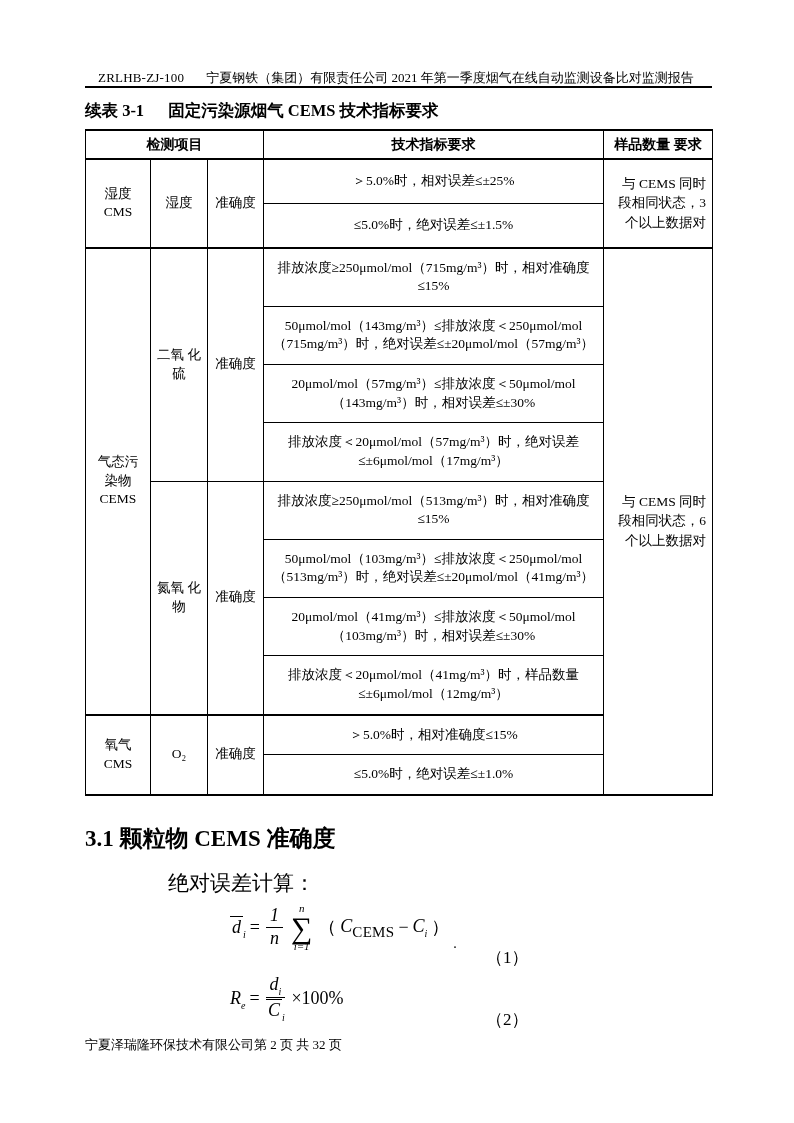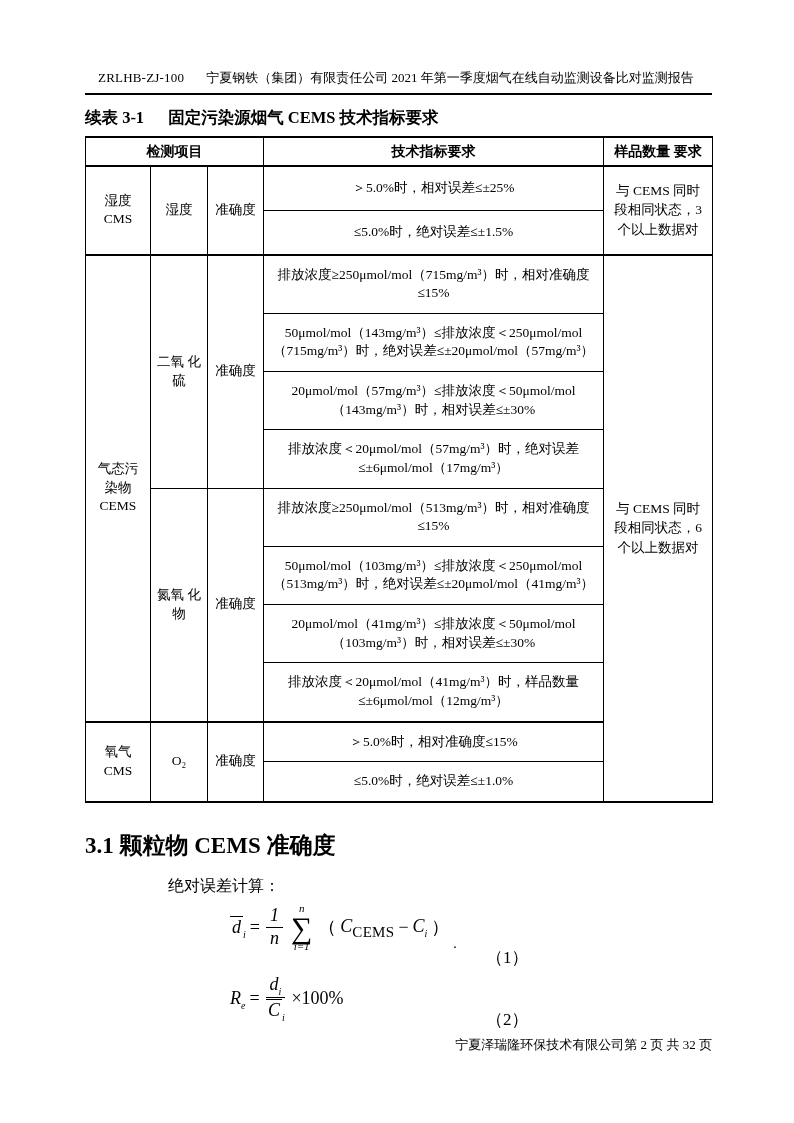--- a/index.html
+++ b/index.html
@@ -7,21 +7,21 @@
     position:relative; width:794px; height:1123px; margin:0 auto;
     background:#ffffff; color:#000;
     font-family:"Liberation Serif","DejaVu Serif",serif;
     overflow:hidden;
   }
   .content{position:absolute; left:85px; top:70px; width:627px;}
 
   
   .page-header{
     display:flex; align-items:flex-end; gap:22px;
-    padding:0 0 7px 13px; border-bottom:2px solid #000;
+    padding:0 0 0 13px; border-bottom:2px solid #000;
     font-size:13px; line-height:1.2; white-space:nowrap;
   }
   .doc-code{letter-spacing:0.2px;}
 
   
   .table-caption{
     margin:12px 0 7px; text-align:left;
     font-weight:bold; font-size:16.5px;
   }
   .table-caption .cap-prefix{margin-right:24px;}
@@ -31,32 +31,32 @@
     width:627px; border-collapse:collapse; table-layout:fixed;
     border:1px solid #000; border-top:2px solid #000; border-bottom:2.5px solid #000;margin-top:7px;
   }
   .spec-table th,.spec-table td{
     border:1px solid #000; font-size:13.5px; line-height:1.38;
     padding:10px 3px; text-align:center; vertical-align:middle;
     font-weight:normal; word-break:break-word;
   }
   .spec-table thead th{font-weight:bold; border-bottom:2px solid #000; padding:4px 2px; font-size:14px;}
   .spec-table tr.thick > td{border-top:2px solid #000;}
-  .spec-table td.sample-cell{text-align:center; padding:14px 6px; line-height:1.45;}
+  .spec-table td.sample-cell{text-align:right; padding:14px 6px; line-height:1.45;}
   .spec-table td.system-cell,.spec-table td.param-cell{padding:2px 6px;}
 
   
   .section-heading{margin-top:27px; font-size:23px; font-weight:bold;}
   .body-paragraph{
     margin-top:11px; font-size:19px; line-height:1.93;
     text-align:justify; text-indent:2em;
   }
 
   
-  .formula-intro{margin:15px 0 0 83px; font-size:16px;}
+  .formula-intro{margin:15px 0 0 83px; font-size:21px;}
   .formula-block{position:relative; margin:6px 0 0 145px; min-height:66px;}
   .equation{
     display:inline-flex; align-items:center; gap:4px;
     font-size:18px; font-style:italic;
   }
   .equation .upright{font-style:normal;}
   .equation sub{font-size:10px; font-style:italic; line-height:1;}
   .equation sub.caps{font-style:normal; font-size:15px; letter-spacing:0.3px;}
   .ol{display:inline-block; border-top:1.2px solid #000; padding:1px 2px 0 2px; line-height:1;}
   .frac{display:inline-flex; flex-direction:column; align-items:center; line-height:1.1; margin:0 2px;}
@@ -65,21 +65,21 @@
   .bigsum{display:inline-flex; flex-direction:column; align-items:center; line-height:1; margin:0 2px;}
   .bigsum .sigma{font-size:30px; font-style:normal; line-height:0.9;}
   .bigsum .lim{font-size:11px;}
   .paren{font-style:normal;}
   .formula-number{position:absolute; left:256px; bottom:0; font-size:17px; font-style:normal;}
   .trail-dot{font-style:normal; font-size:14px; align-self:flex-end;}
 
   
   .page-footer{
     position:absolute; left:85px; width:627px; top:1036px;
-    display:flex; justify-content:flex-end;
+    display:flex; justify-content:flex-start;
     font-size:13px;
   }
 </style>
 </head>
 <body>
 
 <div class="page">
   <div class="content">
 
     <div class="page-header">

